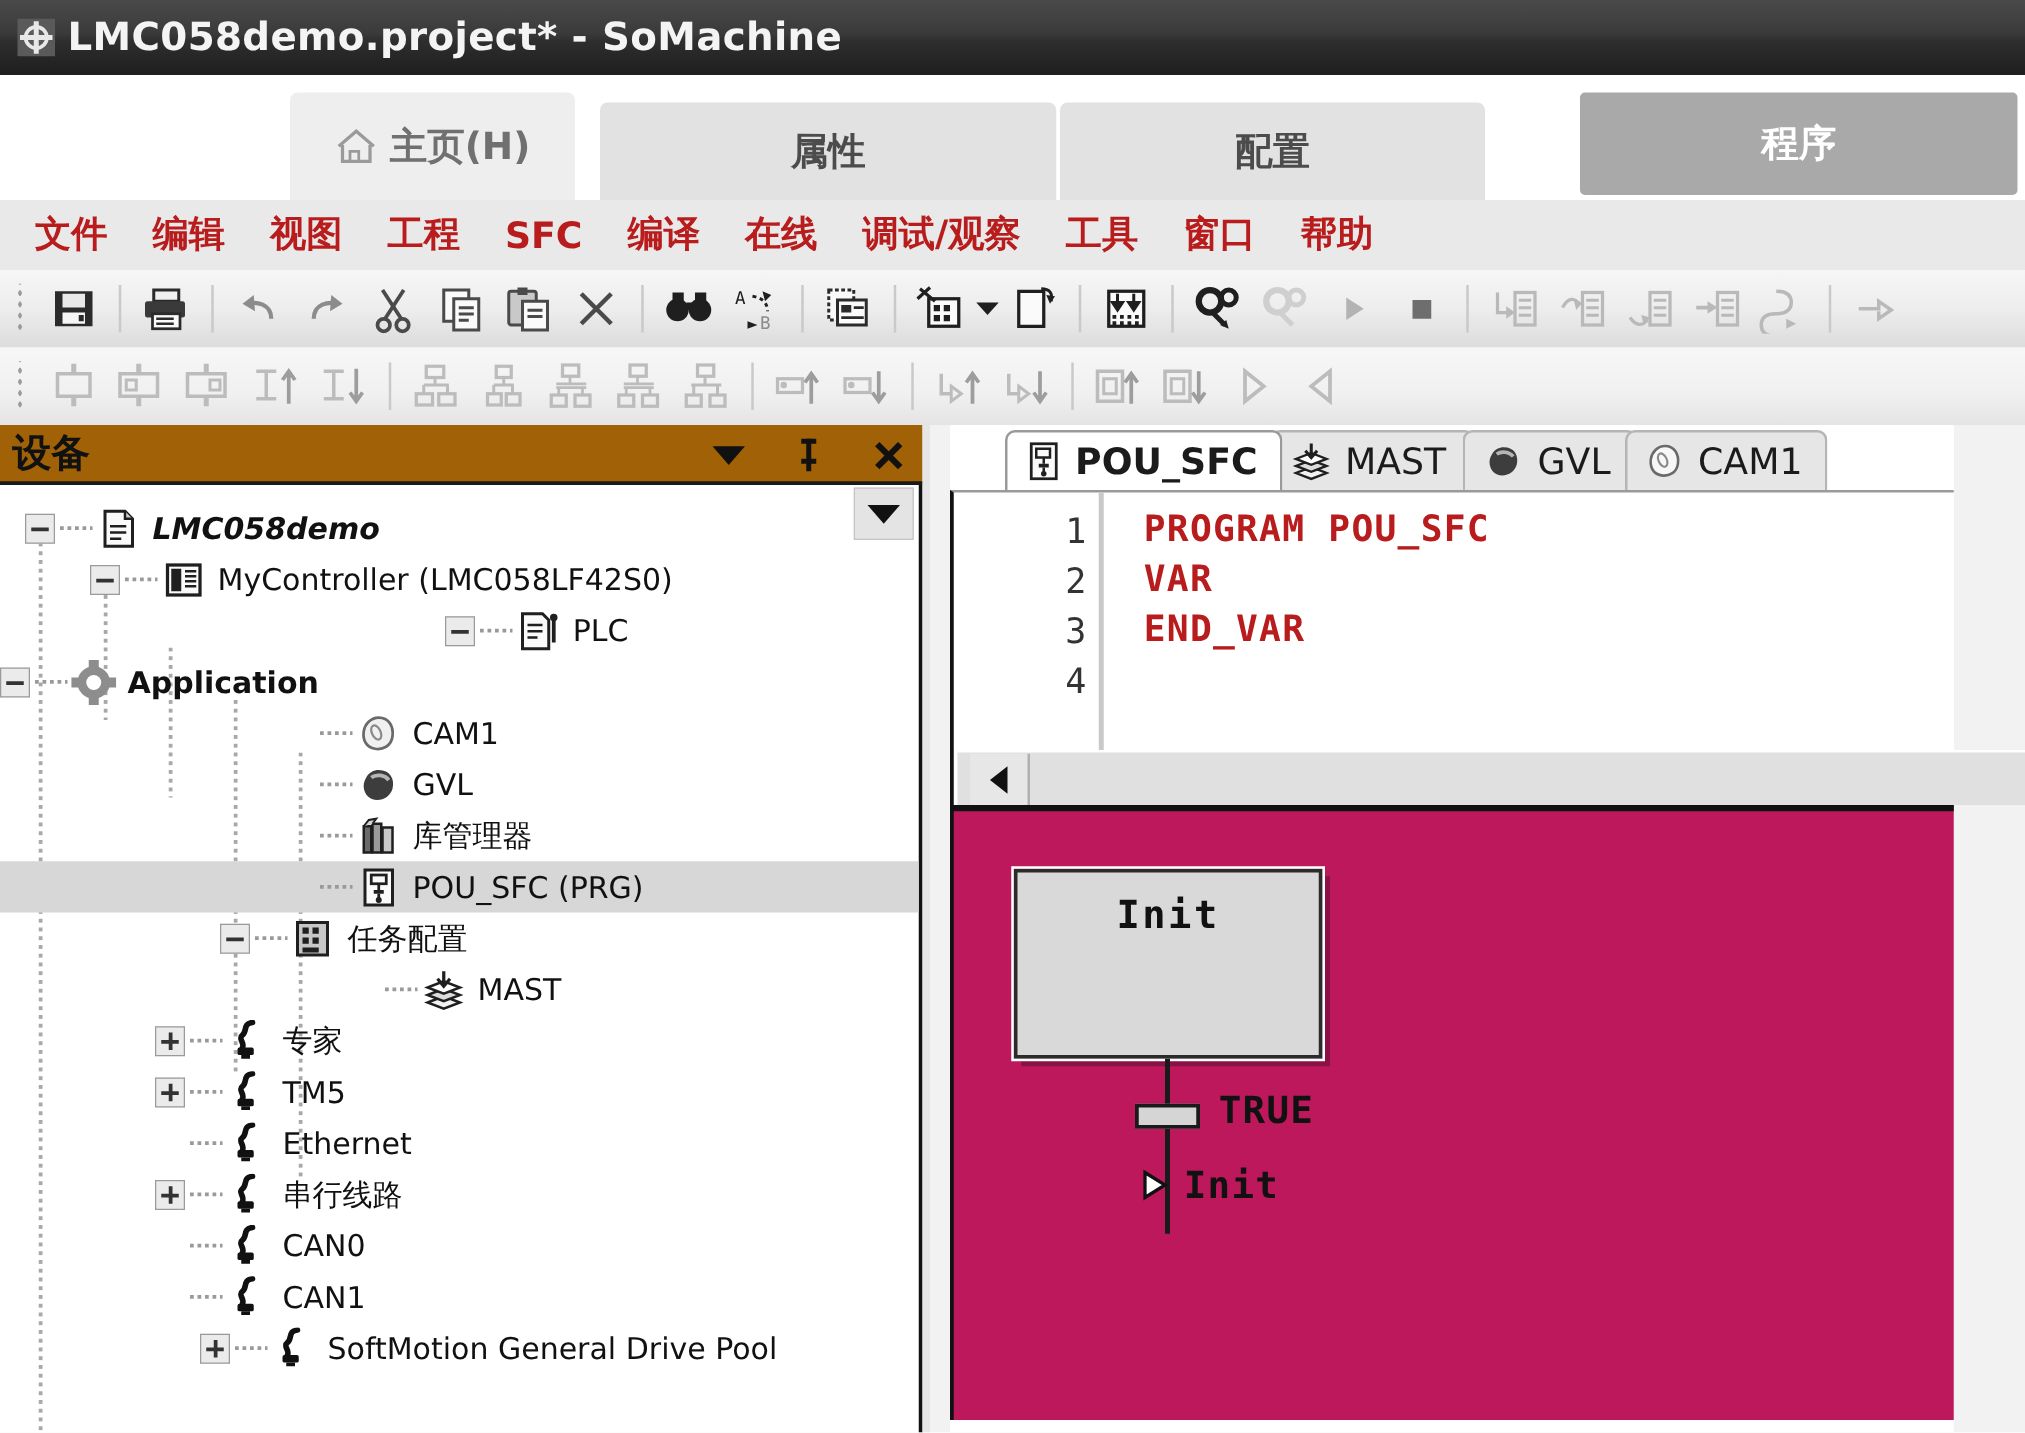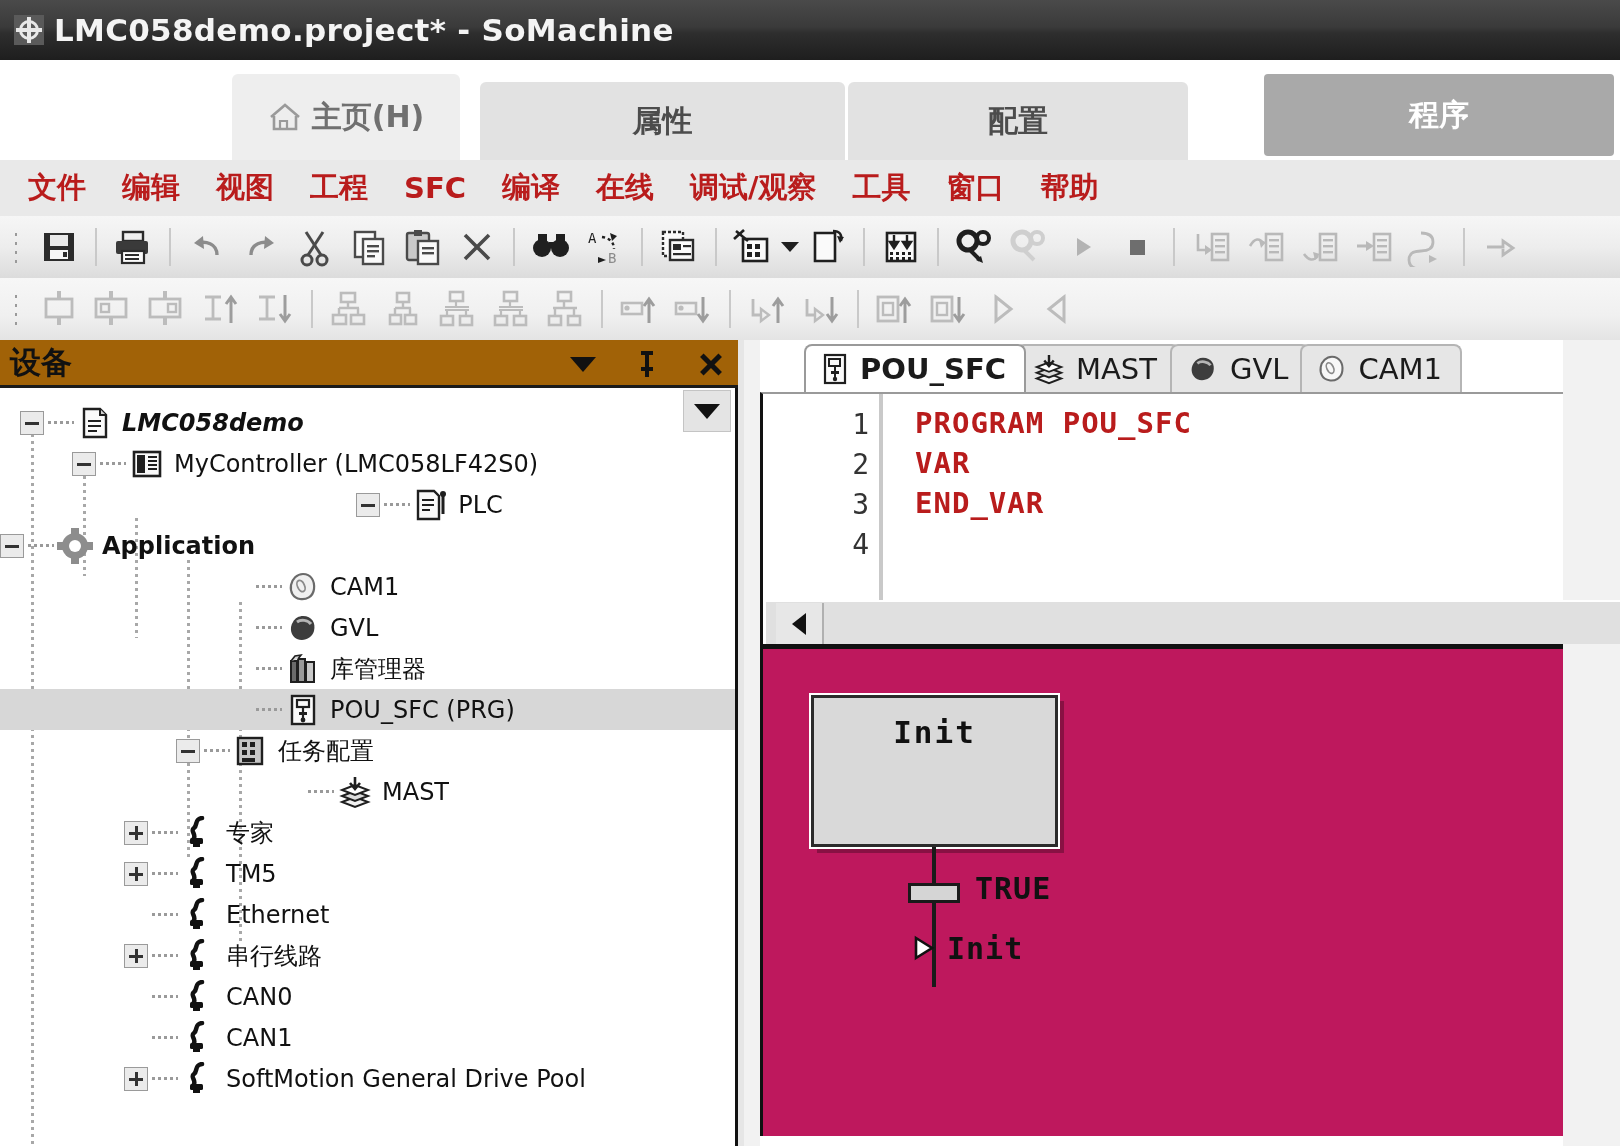--- a/index.html
+++ b/index.html
@@ -858,21 +858,21 @@
           <div class="ico">
             <svg width="30" height="34" viewBox="0 0 30 34">
                 <path d="M18 2 C10 3 14 9 10 12 C6 15 12 18 10 22" stroke="#111" stroke-width="4.5" fill="none" stroke-linecap="round"></path>
                 <rect x="6" y="22" width="13" height="6" rx="1.5" fill="#111"></rect>
                 <rect x="9" y="28" width="7" height="3" fill="#111"></rect>
               </svg>
           </div>
           <div class="lbl">CAN1</div>
         </div>
 
-        <div class="node" style="padding-left:124px;">
+        <div class="node" style="padding-left:124px;margin-left:36px;">
           <div class="expander plus"></div>
           <div class="dots"></div>
           <div class="ico">
             <svg width="30" height="34" viewBox="0 0 30 34">
                 <path d="M18 2 C10 3 14 9 10 12 C6 15 12 18 10 22" stroke="#111" stroke-width="4.5" fill="none" stroke-linecap="round"></path>
                 <rect x="6" y="22" width="13" height="6" rx="1.5" fill="#111"></rect>
                 <rect x="9" y="28" width="7" height="3" fill="#111"></rect>
               </svg>
           </div>
           <div class="lbl">SoftMotion General Drive Pool</div>

